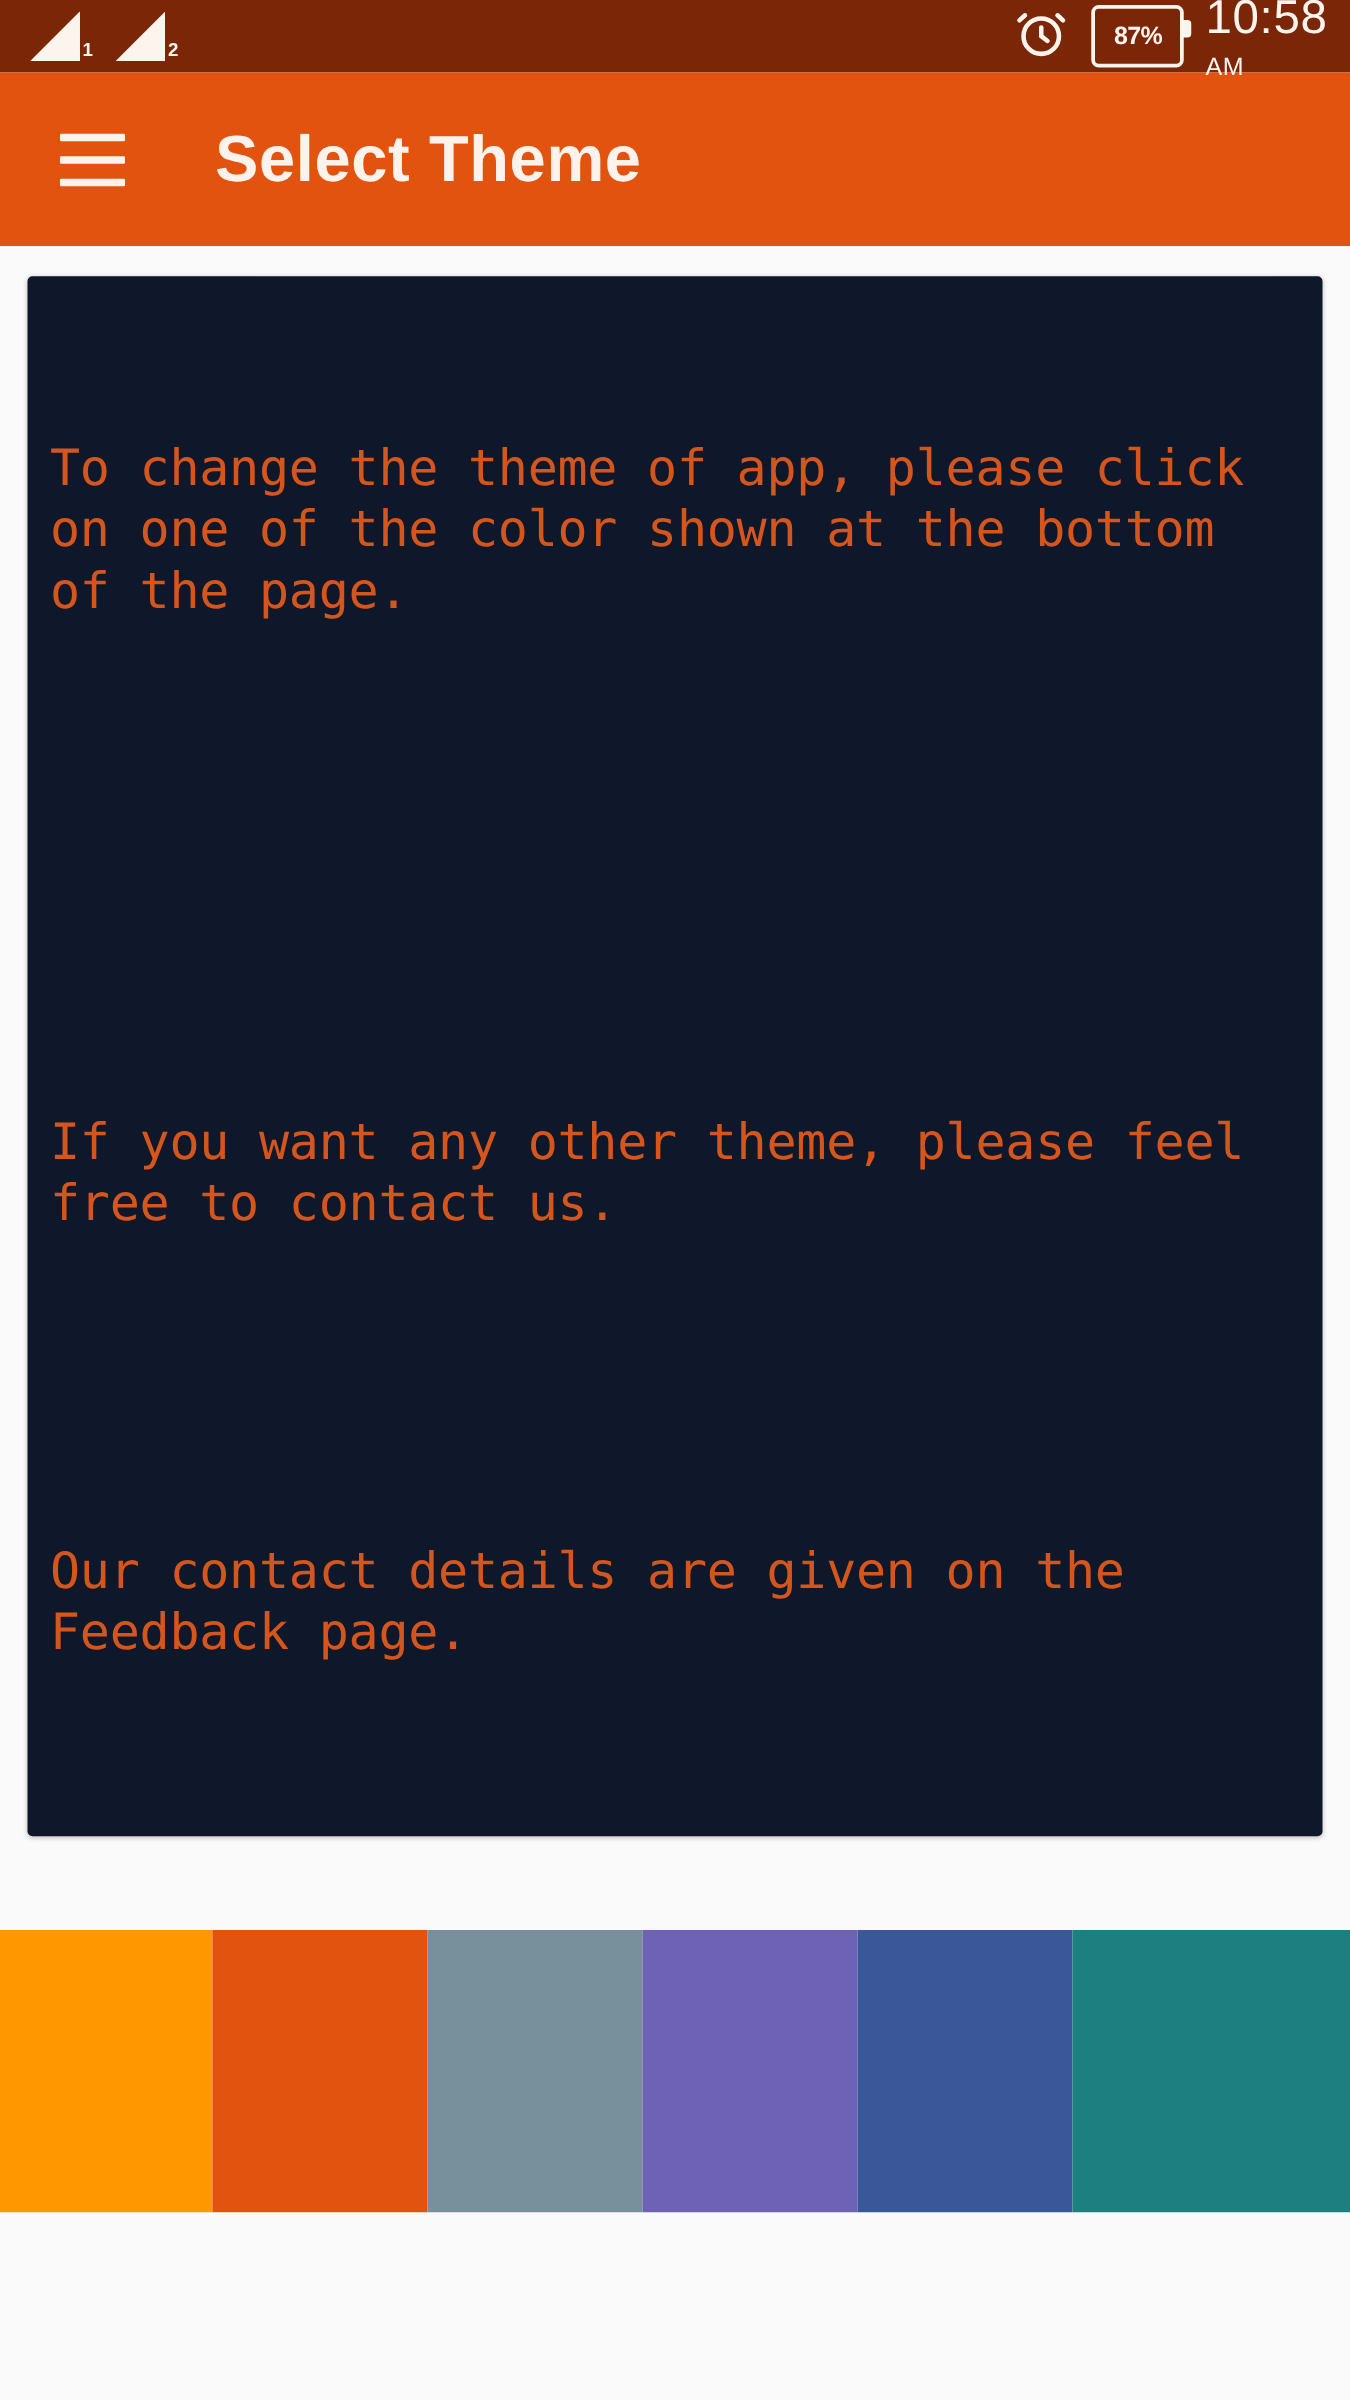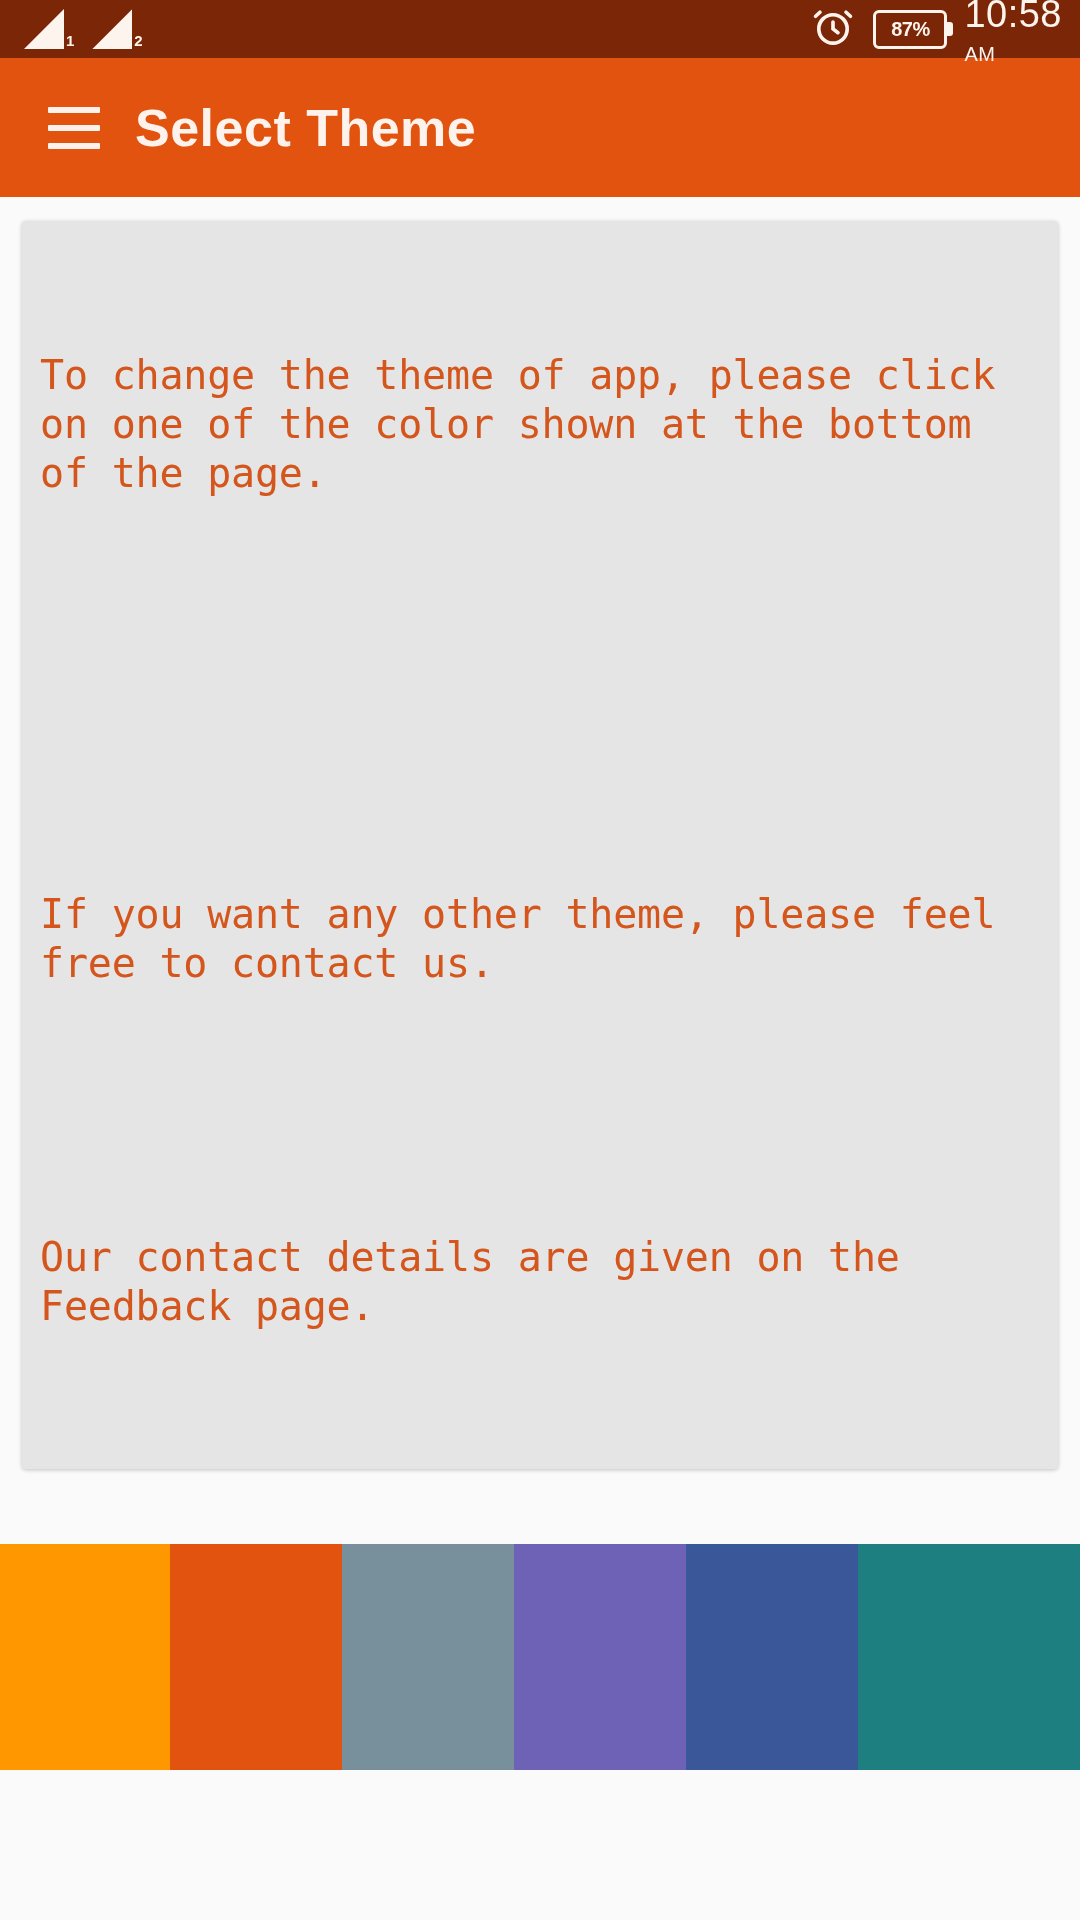--- a/index.html
+++ b/index.html
@@ -48,21 +48,21 @@
     font-weight:bold;
   }
   .status-right {
     margin-left:auto;
     display:flex;
     align-items:center;
     gap:17px;
   }
   .alarm-icon { display:block; }
   .battery {
-    width:74px; height:39px;
+    width:74px; height:50px;
     border:3px solid #fdf4ee;
     border-radius:6px;
     position:relative;
     display:flex;
     align-items:center;
     justify-content:center;
   }
   .battery::after {
     content:"";
     position:absolute;
@@ -103,36 +103,36 @@
     cursor:pointer;
   }
   .hamburger span {
     display:block;
     height:6px;
     width:100%;
     background:#fdf3ec;
     border-radius:1px;
   }
   .app-title {
-    margin-left:35px;
+    margin-left:72px;
     color:#fdf3ec;
     font-size:52px;
     font-weight:bold;
     letter-spacing:0.5px;
   }
 
   
   .content-area {
     position:absolute;
     top:197px; left:0; right:0; bottom:0;
     background:#fafafa;
   }
   .info-card {
     margin:24px 22px 0 22px;
-    background:#e5e5e5;
+    background:#0f172a;
     border-radius:4px;
     box-shadow:0 1px 4px rgba(0,0,0,0.22);
     padding:32px 18px 40px 18px;
   }
   .info-text {
     color:#d4561c;
     font-family:"DejaVu Sans Mono", monospace;
     font-size:40px;
     line-height:49px;
     letter-spacing:-0.2px;

